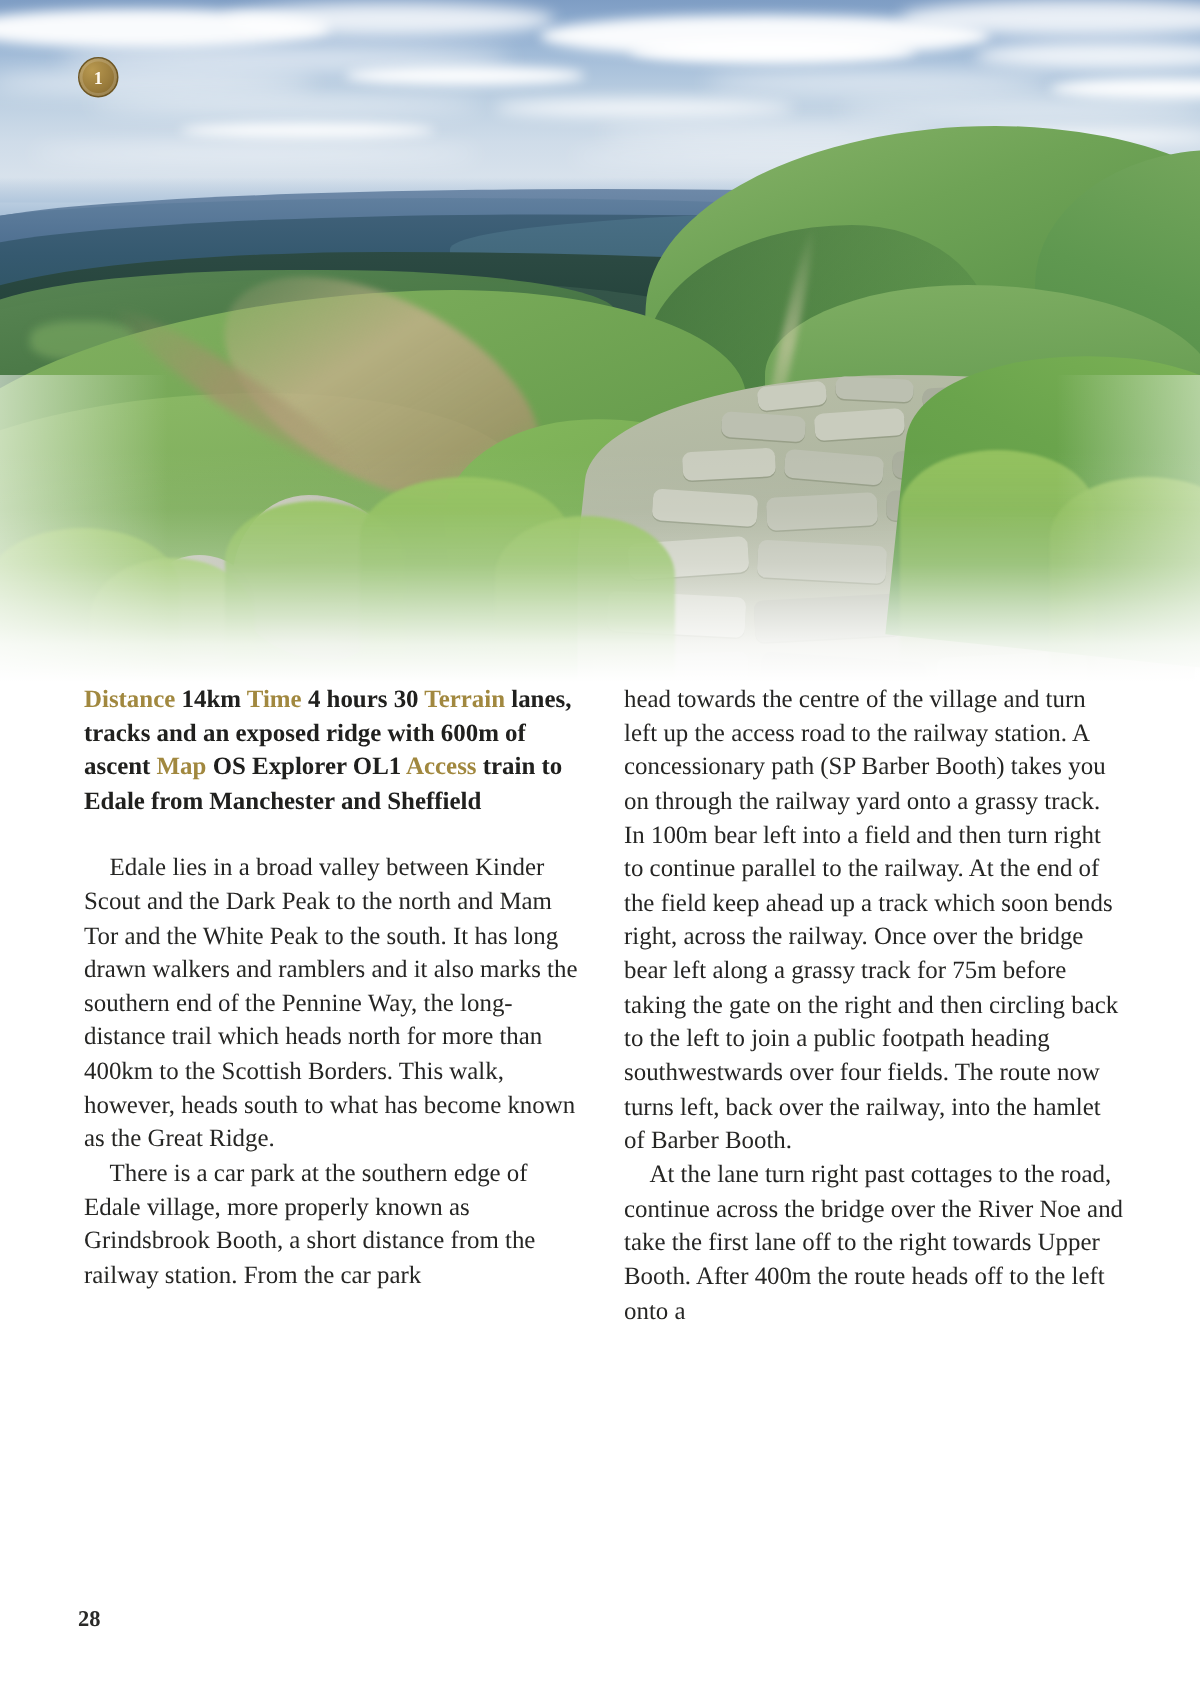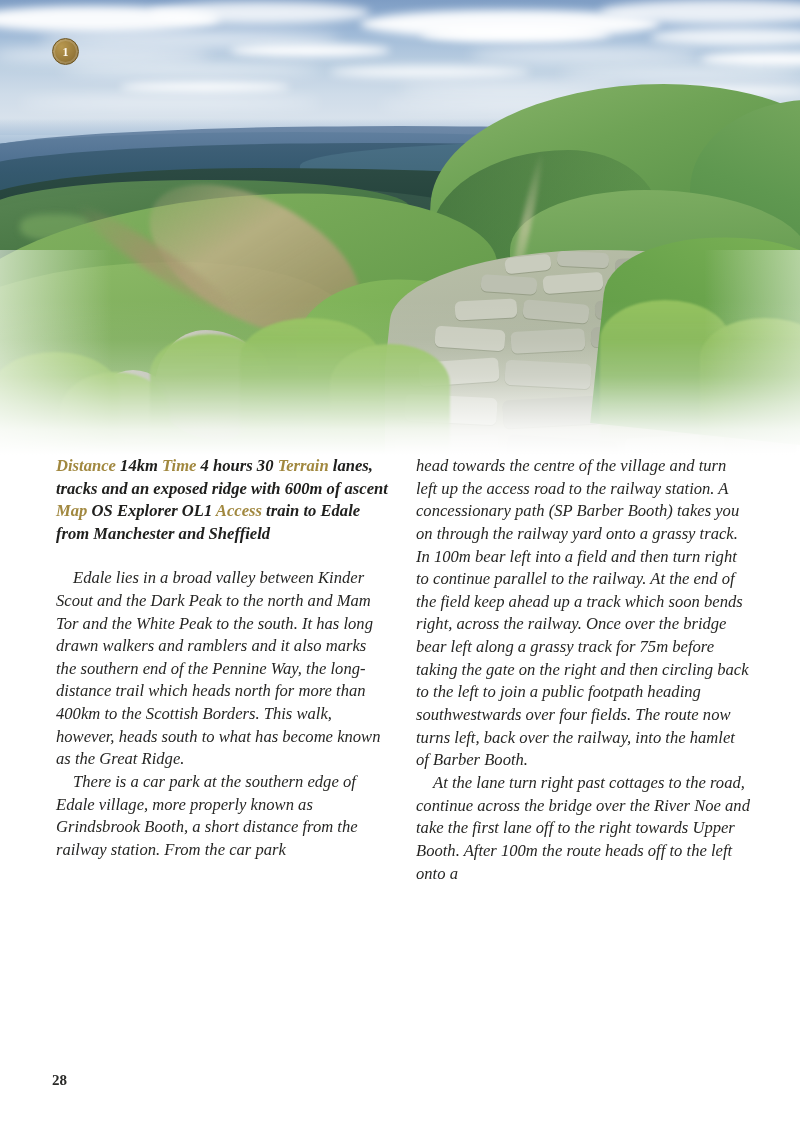--- a/index.html
+++ b/index.html
@@ -286,21 +286,20 @@
     color: #8a6e3c;
     letter-spacing: -0.2px;
     line-height: 1.05;
   }
 
   .columns {
     position: relative;
     margin: 0 80px 0 56px;
     display: flex;
     gap: 26px;
-    font-style: italic;
   }
   .col {
     width: 334px;
     flex: 0 0 334px;
   }
 
   .factbox {
     font-family: "Liberation Serif", "DejaVu Serif", serif;
     font-size: 16.6px;
     line-height: 1.36;
@@ -468,21 +467,21 @@
 
         <p class="factbox"><span class="fact-label">Distance</span> <span>14km</span> <span class="fact-label">Time</span> <span>4 hours 30</span> <span class="fact-label">Terrain</span> <span>lanes, tracks and an exposed ridge with 600m of ascent</span> <span class="fact-label">Map</span> <span>OS Explorer OL1</span> <span class="fact-label">Access</span> <span>train to Edale from Manchester and Sheffield</span></p>
 
 
         <p class="body">Edale lies in a broad valley between Kinder Scout and the Dark Peak to the north and Mam Tor and the White Peak to the south. It has long drawn walkers and ramblers and it also marks the southern end of the Pennine Way, the long-distance trail which heads north for more than 400km to the Scottish Borders. This walk, however, heads south to what has become known as the Great Ridge.</p>
         <p class="body">There is a car park at the southern edge of Edale village, more properly known as Grindsbrook Booth, a short distance from the railway station. From the car park</p>
       </div>
 
       <div class="col">
         <p class="body noindent">head towards the centre of the village and turn left up the access road to the railway station. A concessionary path (SP Barber Booth) takes you on through the railway yard onto a grassy track. In 100m bear left into a field and then turn right to continue parallel to the railway. At the end of the field keep ahead up a track which soon bends right, across the railway. Once over the bridge bear left along a grassy track for 75m before taking the gate on the right and then circling back to the left to join a public footpath heading southwestwards over four fields. The route now turns left, back over the railway, into the hamlet of Barber Booth.</p>
-        <p class="body">At the lane turn right past cottages to the road, continue across the bridge over the River Noe and take the first lane off to the right towards Upper Booth. After 100m the route heads off to the left onto a</p>
+        <p class="body">At the lane turn right past cottages to the road, continue across the bridge over the River Noe and take the first lane off to the right towards Upper Booth. After 400m the route heads off to the left onto a</p>
       </div>
 
     </div>
   </div>
 
   <div class="folio">28</div>
 
 </div>
 
 </body></html>

